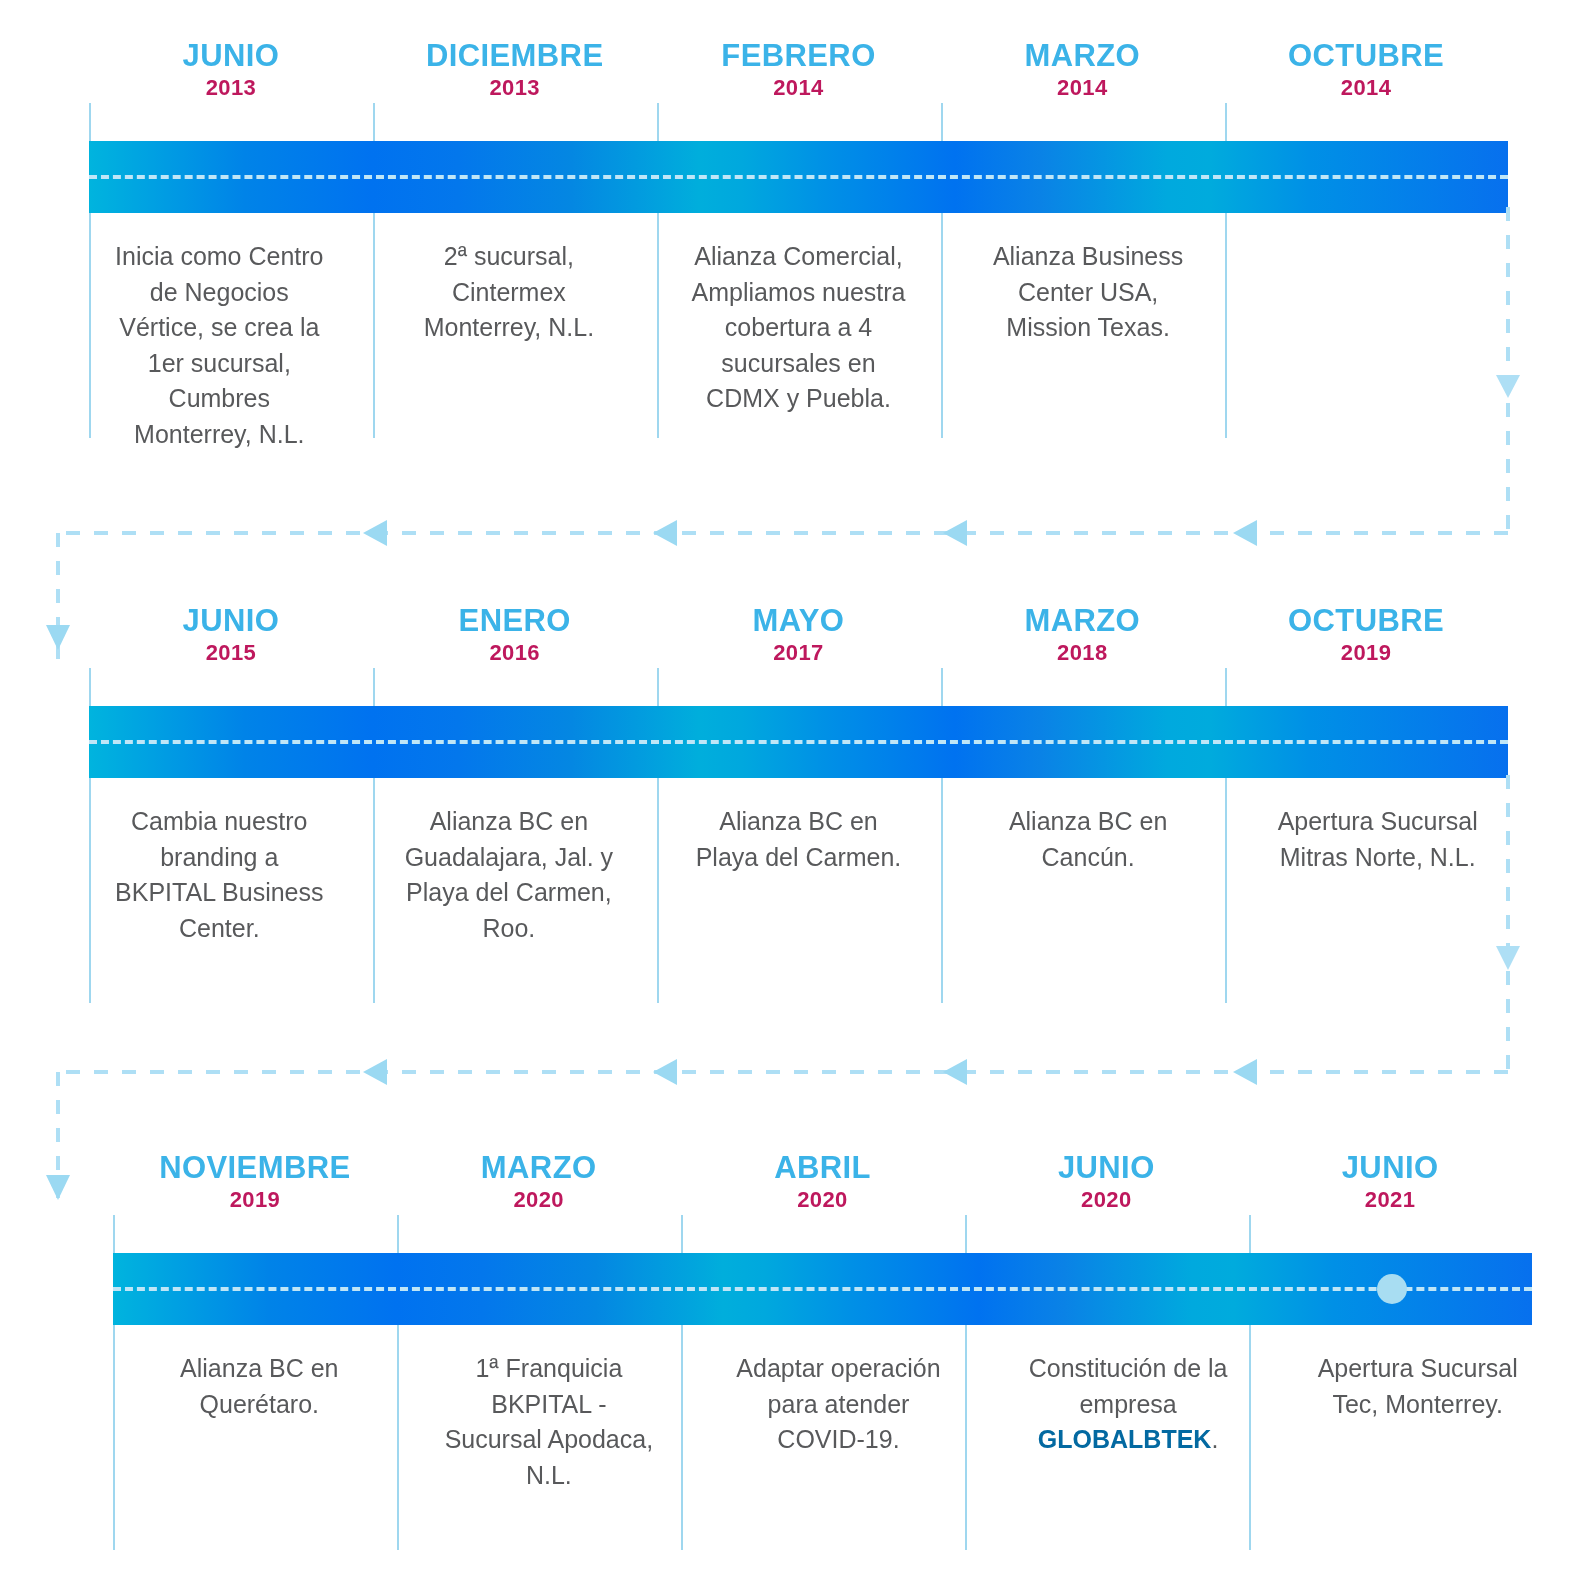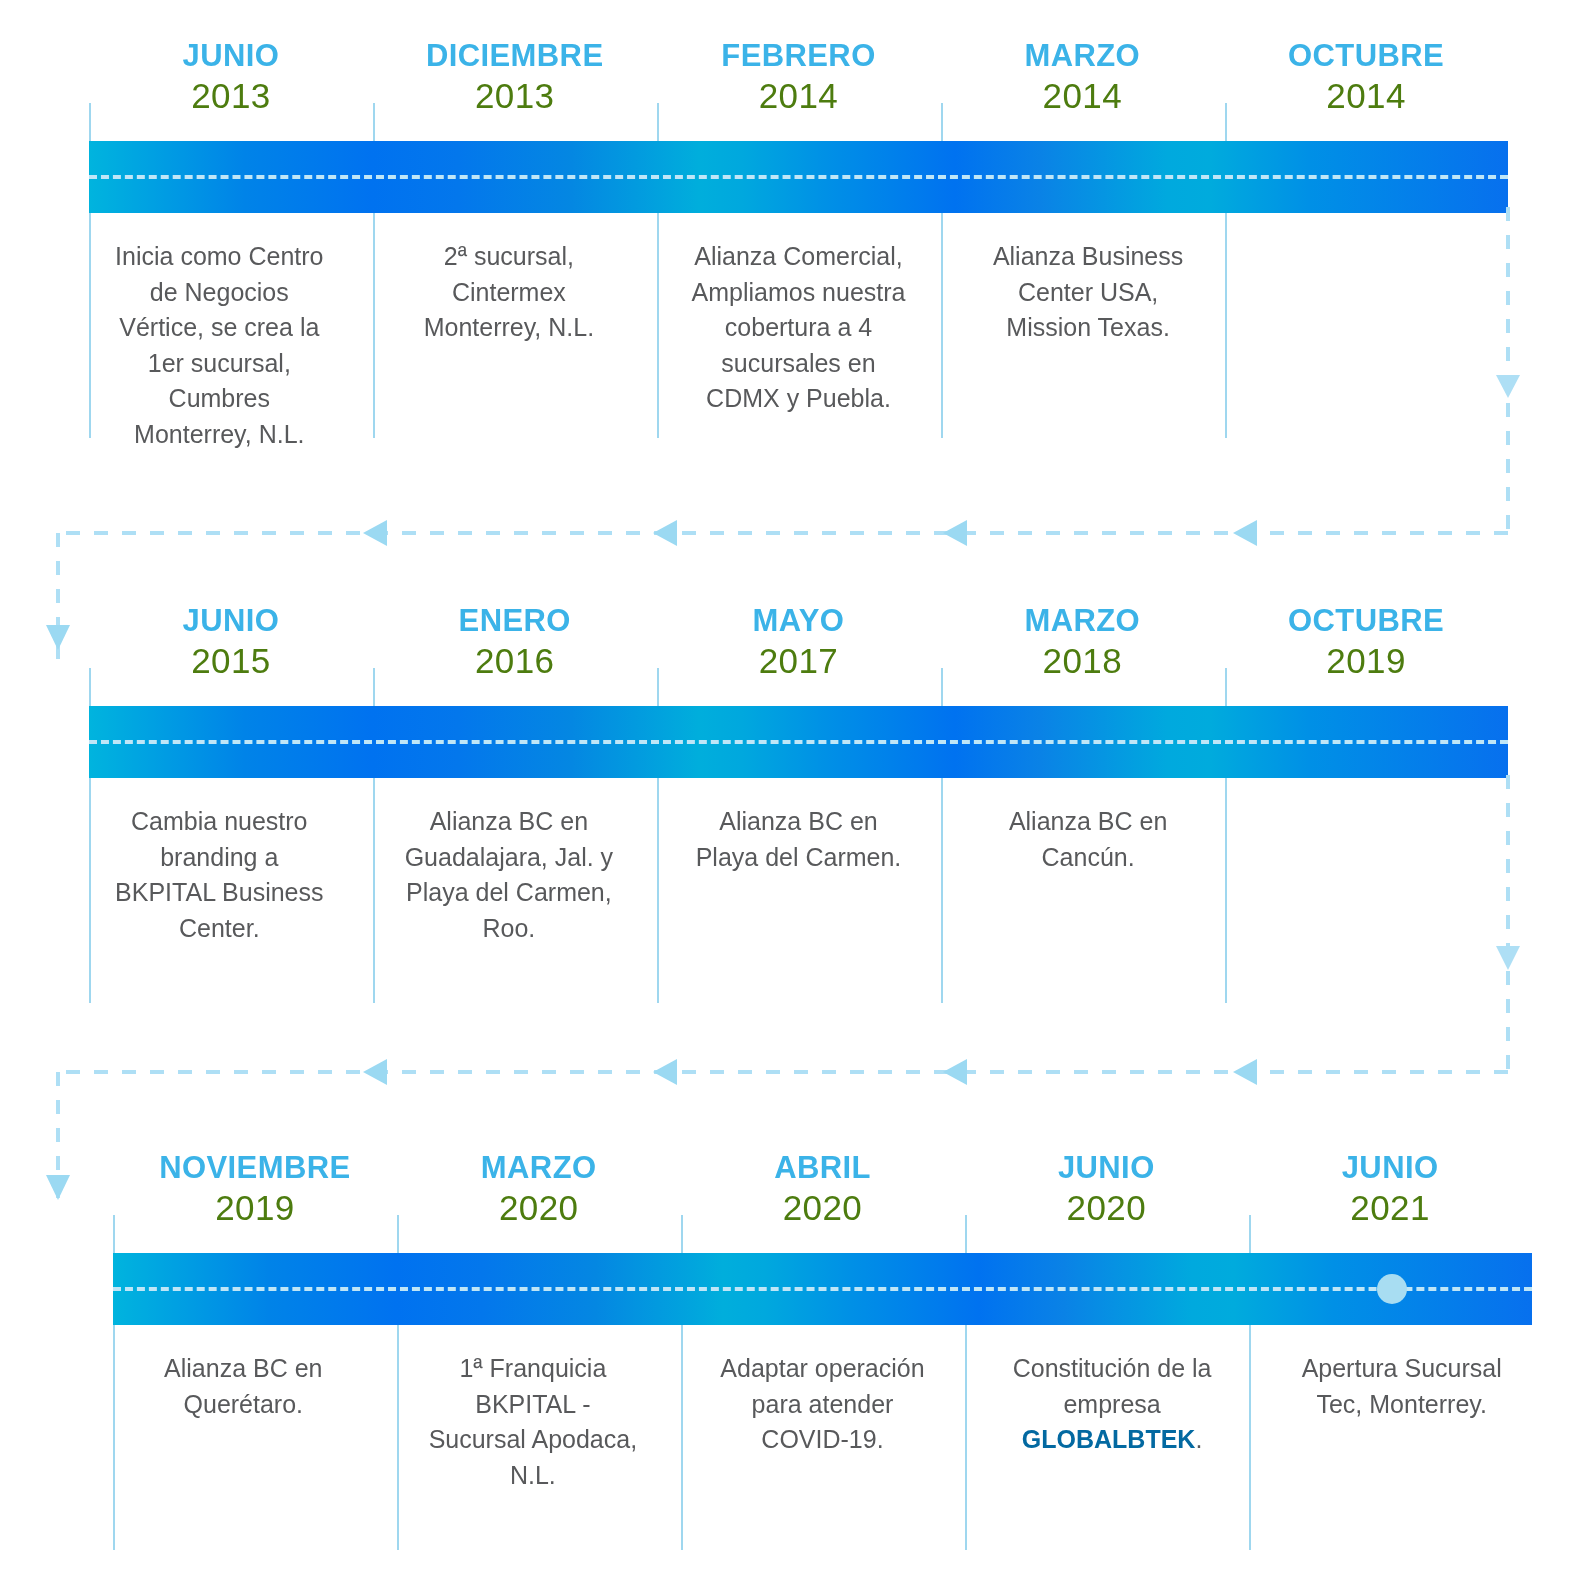--- a/index.html
+++ b/index.html
@@ -60,24 +60,24 @@
     line-height: 1.18;
   }
   .tl-month {
     font-size: 31px;
     font-weight: 700;
     letter-spacing: 0.4px;
     color: #3BB3E8;
     white-space: nowrap;
   }
   .tl-year {
-    font-size: 35px;
-    font-weight: 400;
+    font-size: 22px;
+    font-weight: 700;
     letter-spacing: 0.4px;
-    color: #4d7c0f;
+    color: #be185d;
   }
 
   
   .tl-bar {
     position: absolute;
     left: 89px;
     width: 1419px;
     height: 72px;
     background: linear-gradient(90deg,
         #00B4DE 0%,
@@ -292,20 +292,23 @@
       </div>
       <div class="tl-body">
         <span class="tl-desc">Alianza BC en Guadalajara, Jal. y Playa del Carmen, Roo.</span>
       </div>
       <div class="tl-body">
         <span class="tl-desc">Alianza BC en Playa del Carmen.</span>
       </div>
       <div class="tl-body">
         <span class="tl-desc">Alianza BC en Cancún.</span>
       </div>
+      <div class="tl-body">
+        <span class="tl-desc">Apertura Sucursal Mitras Norte, N.L.</span>
+      </div>
     </div>
   </div>
 
   <div class="tl-row" style="top:1150px;height:400px;margin-left:24px;">
 
     <div class="tl-seps" style="top:65px;height:335px;">
       <div class="tl-sep" style="left:89px;height:335px;"></div>
       <div class="tl-sep" style="left:373px;height:335px;"></div>
       <div class="tl-sep" style="left:657px;height:335px;"></div>
       <div class="tl-sep" style="left:941px;height:335px;"></div>
@@ -333,21 +336,21 @@
         <span class="tl-month">JUNIO</span>
         <span class="tl-year">2021</span>
       </div>
     </div>
 
     <div class="tl-bar" style="top:103px;">
       <div class="tl-bar-dash"></div>
       <div class="tl-bar-dot"></div>
     </div>
 
-    <div class="tl-grid tl-bodies" style="top:175px;">
+    <div class="tl-grid tl-bodies" style="top:175px;padding-left:16px;">
       <div class="tl-body">
         <span class="tl-desc">Alianza BC en Querétaro.</span>
       </div>
       <div class="tl-body">
         <span class="tl-desc">1ª Franquicia BKPITAL - Sucursal Apodaca, N.L.</span>
       </div>
       <div class="tl-body">
         <span class="tl-desc">Adaptar operación para atender COVID-19.</span>
       </div>
       <div class="tl-body">

